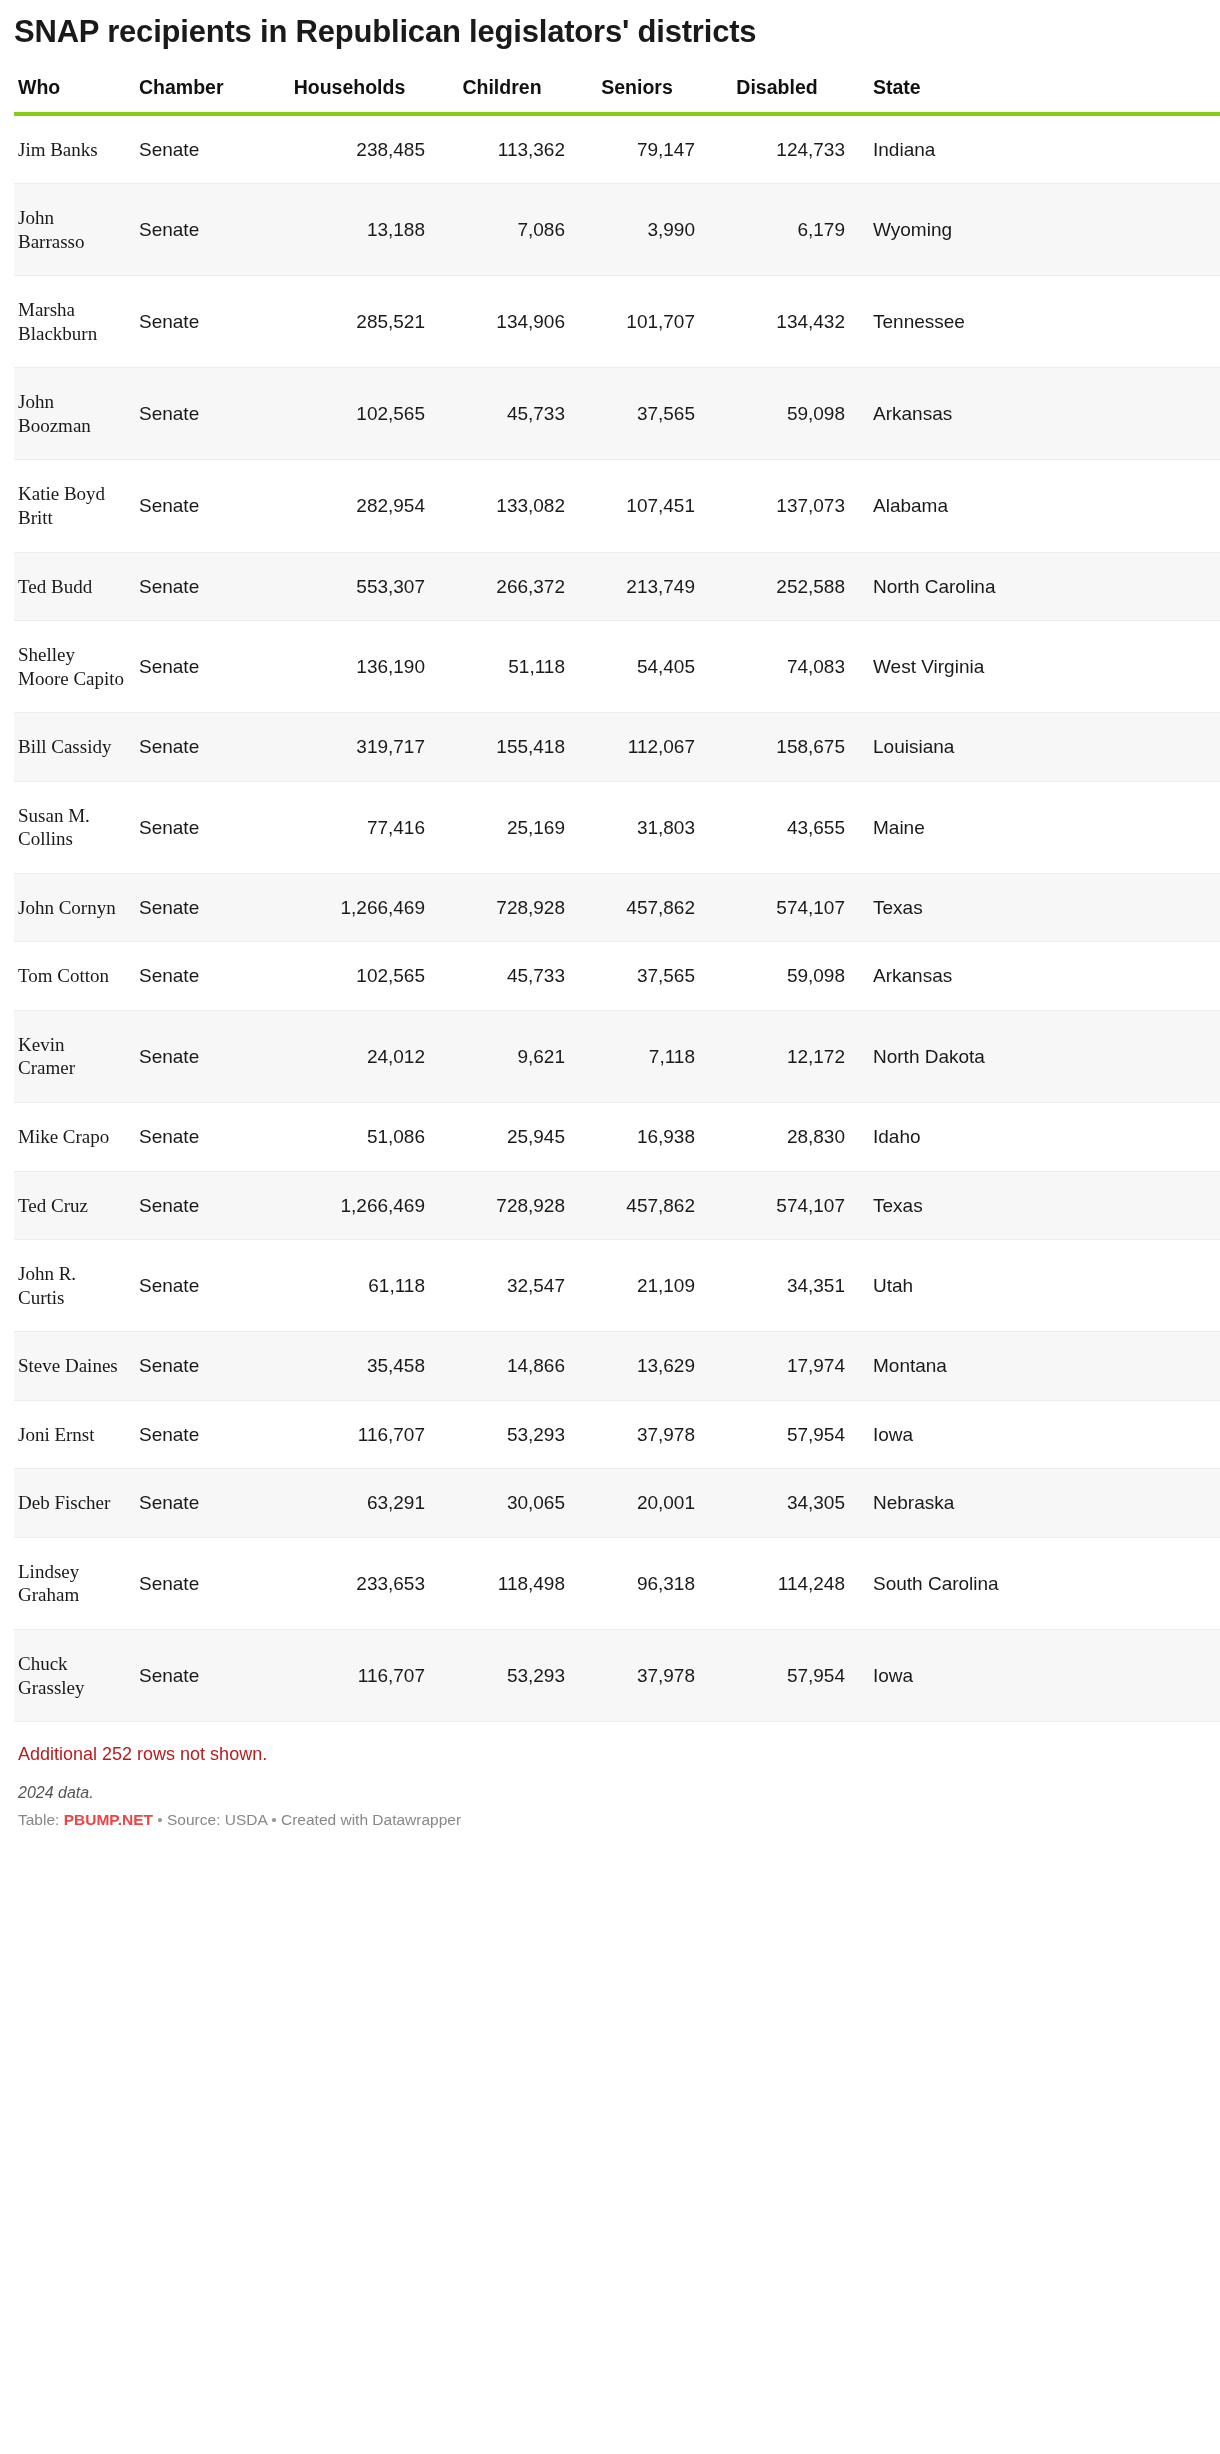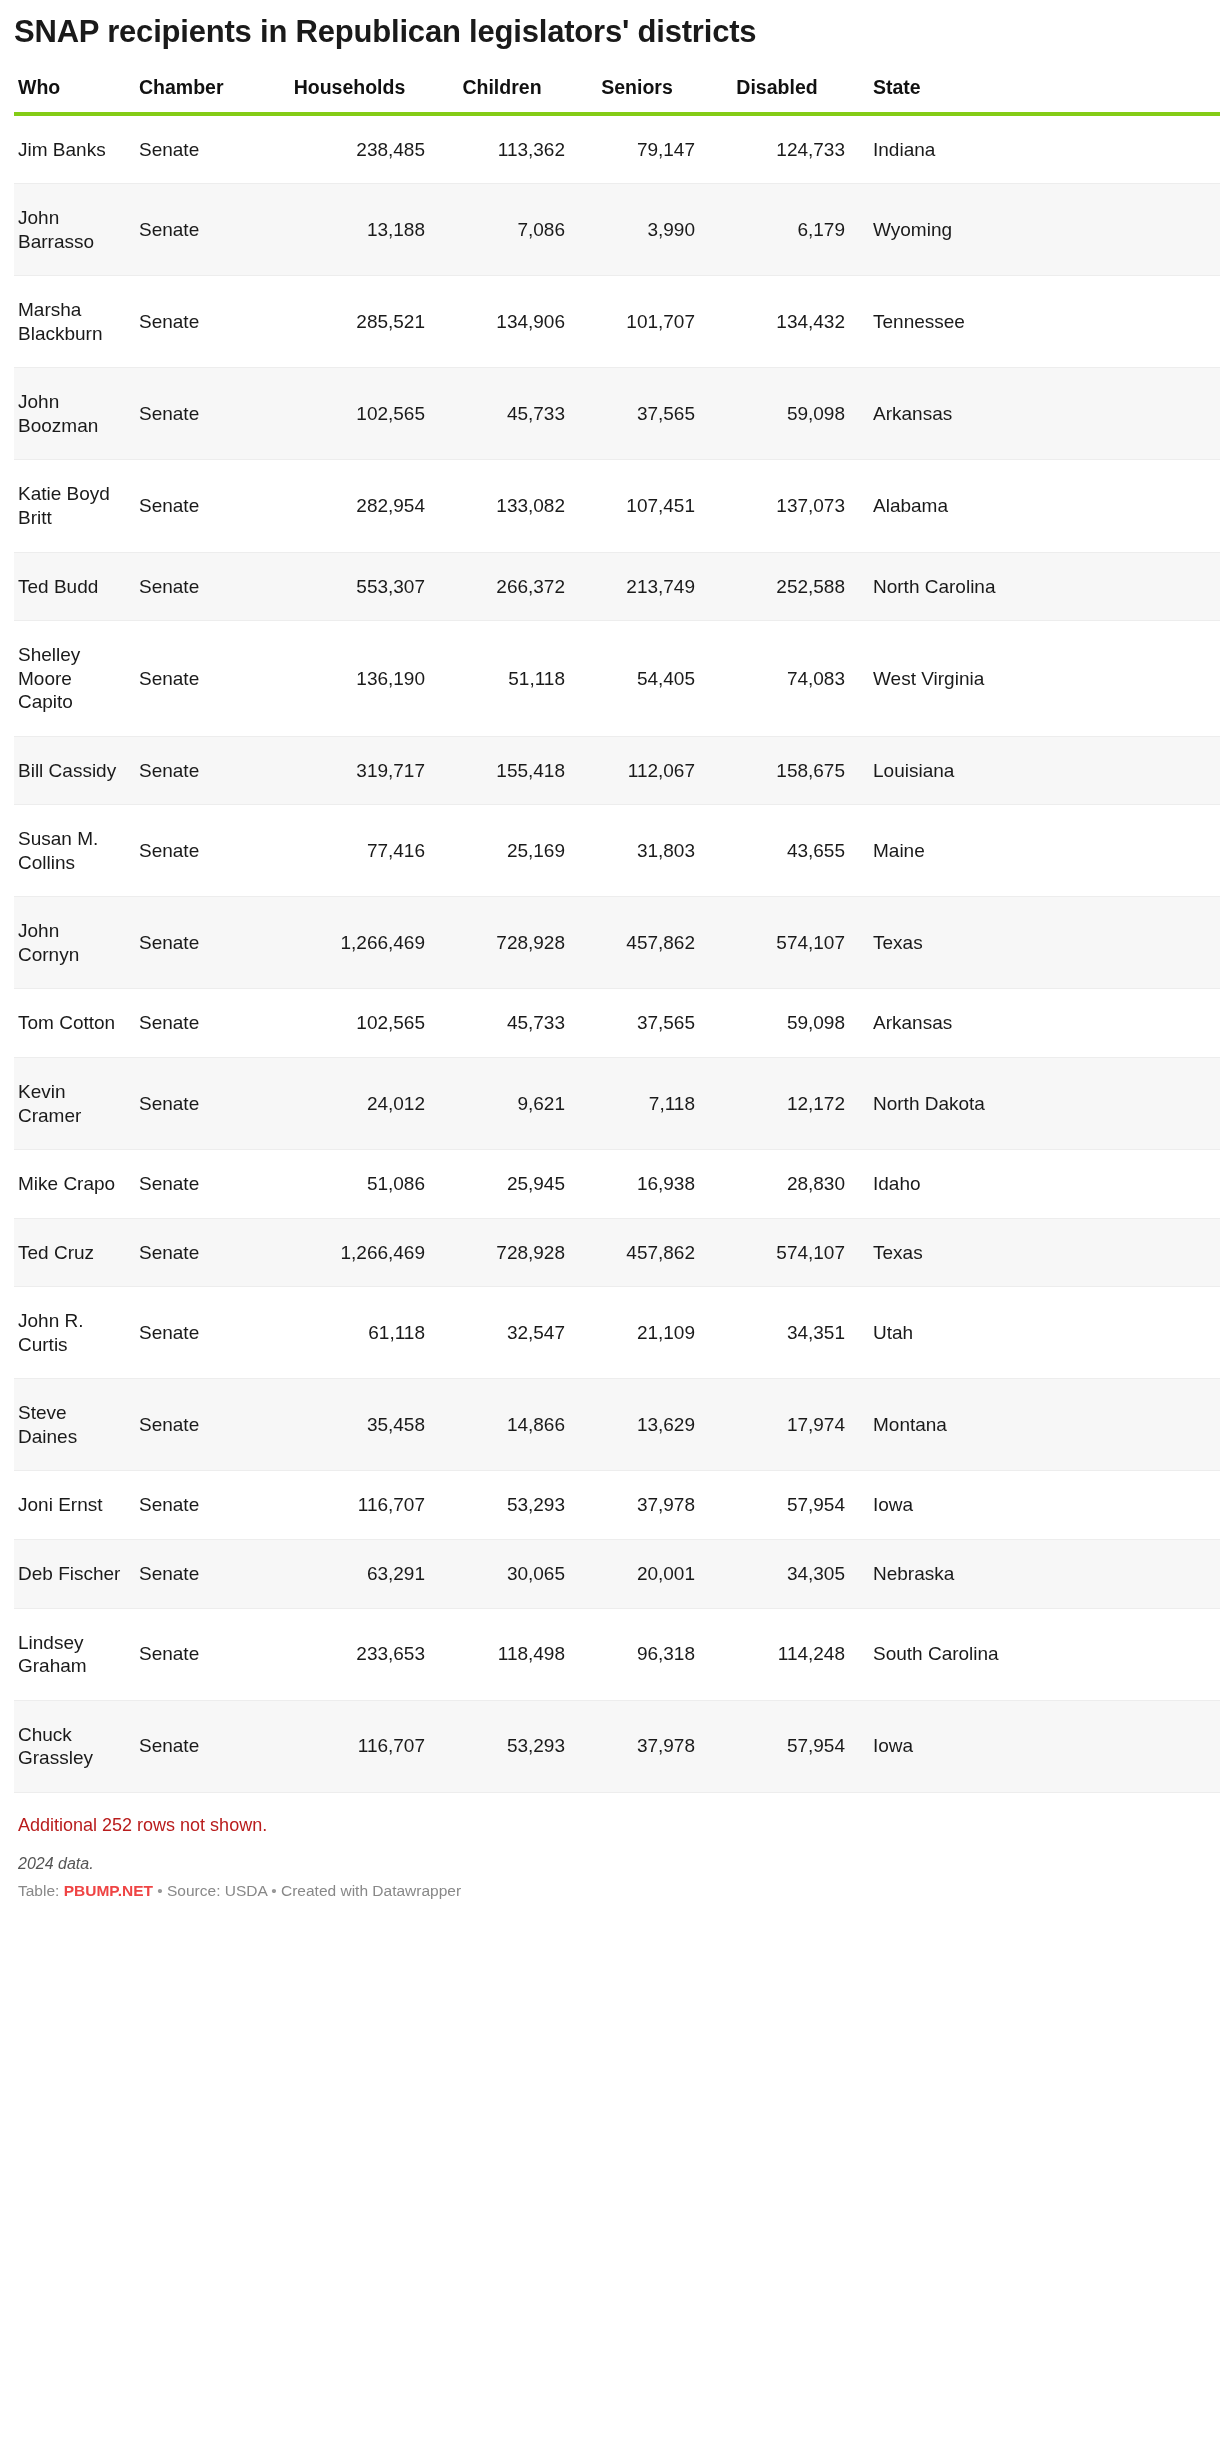--- a/index.html
+++ b/index.html
@@ -69,21 +69,21 @@
 
   table.data tbody td {
     padding: 22px 14px 22px 0;
     vertical-align: middle;
     color: #1a1a1a;
     line-height: 1.24;
     font-size: 19px;
   }
   table.data tbody td.num { text-align: right; white-space: nowrap; }
   table.data tbody td.txt { text-align: left; }
-  table.data tbody td.c-who-d { padding-left: 4px; }
+  table.data tbody td.c-who-d { padding-left: 4px; font-family: Liberation Serif, serif; }
   table.data tbody td.c-state-d { padding-left: 14px; }
 
   table.data tbody tr.alt td { background: #f7f7f7; }
   table.data tbody tr td { border-bottom: 1px solid #ededed; }
   table.data tbody tr:last-child td { border-bottom: 1px solid #ededed; }
 
   
   .more-rows {
     margin-top: 22px;
     font-size: 18px;

